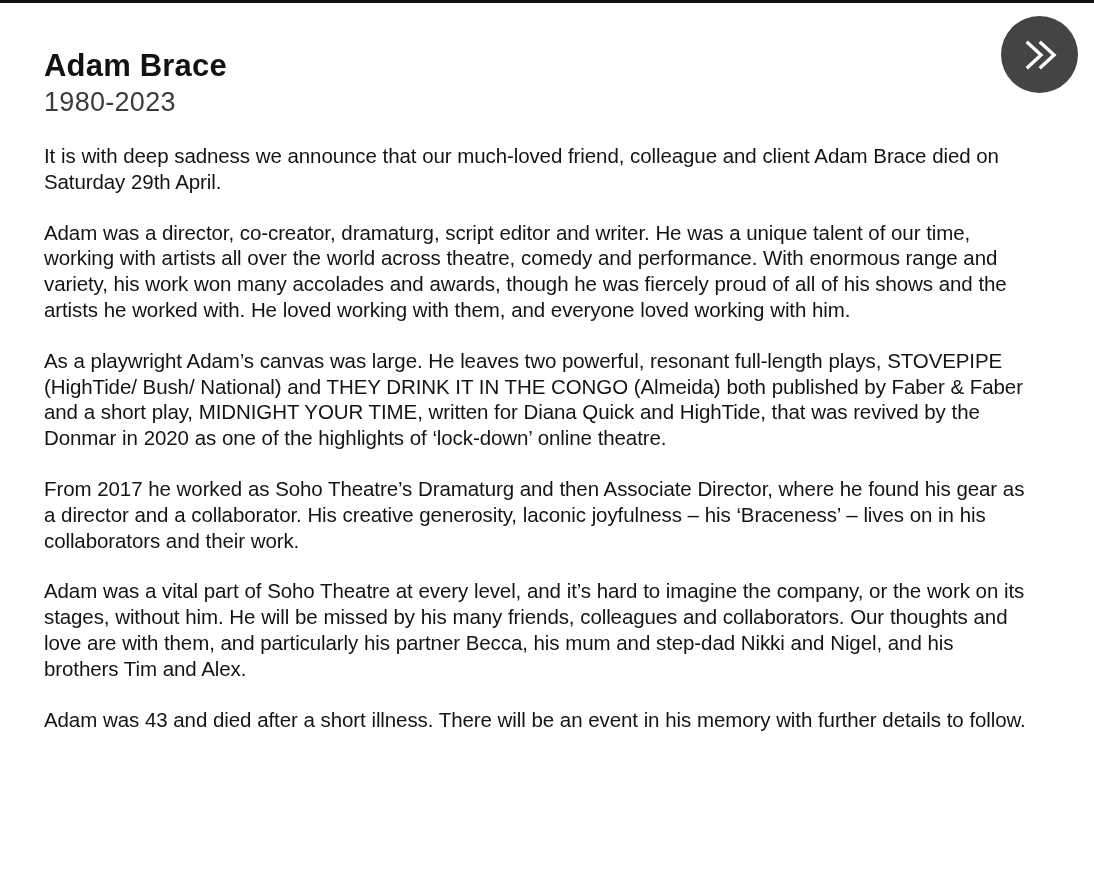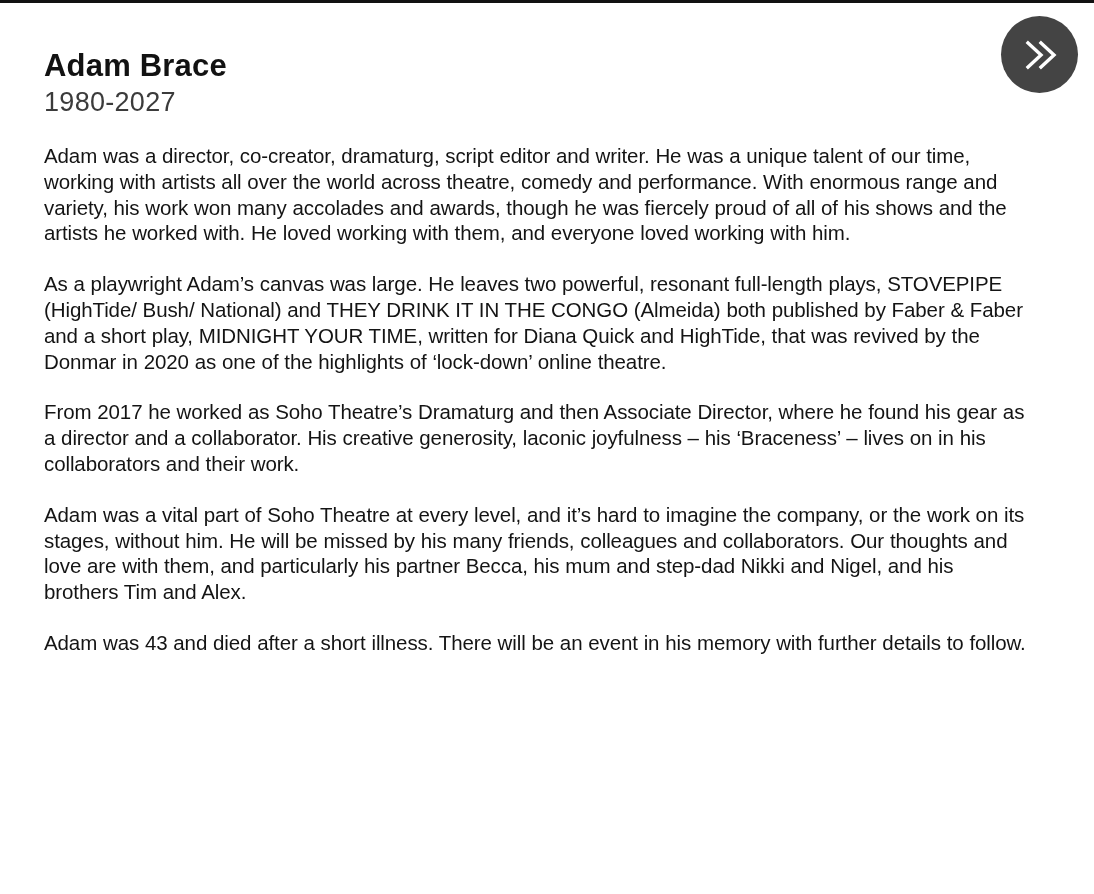--- a/index.html
+++ b/index.html
@@ -92,23 +92,24 @@
 </style>
 </head>
 <body style="background: rgb(255, 255, 255);">
 
 <div class="top-rule" style="background: rgb(17, 17, 17);"></div>
 
 <div class="page">
 
   <div class="content">
     <h1 class="obit-title">Adam Brace</h1>
-    <div class="obit-dates">1980-2027</div>
+    <div class="obit-dates">1980-2023</div>
 
     <div class="body-copy">
+        <p><span>It is with deep sadness we announce that our much-loved friend, colleague and client Adam Brace died on Saturday 29th April.</span></p>
         <p><span>Adam was a director, co-creator, dramaturg, script editor and writer. He was a unique talent of our time, working with artists all over the world across theatre, comedy and performance. With enormous range and variety, his work won many accolades and awards, though he was fiercely proud of all of his shows and the artists he worked with. He loved working with them, and everyone loved working with him.</span></p>
         <p><span>As a playwright Adam’s canvas was large. He leaves two powerful, resonant full-length plays, </span><span class="ttl">STOVEPIPE</span><span> (HighTide/ Bush/ National) and </span><span class="ttl">THEY DRINK IT IN THE CONGO</span><span> (Almeida) both published by Faber &amp; Faber and a short play, </span><span class="ttl">MIDNIGHT YOUR TIME</span><span>, written for Diana Quick and HighTide, that was revived by the Donmar in 2020 as one of the highlights of ‘lock-down’ online theatre.</span></p>
         <p><span>From 2017 he worked as Soho Theatre’s Dramaturg and then Associate Director, where he found his gear as a director and a collaborator. His creative generosity, laconic joyfulness – his ‘Braceness’ – lives on in his collaborators and their work.</span></p>
         <p><span>Adam was a vital part of Soho Theatre at every level, and it’s hard to imagine the company, or the work on its stages, without him. He will be missed by his many friends, colleagues and collaborators. Our thoughts and love are with them, and particularly his partner Becca, his mum and step-dad Nikki and Nigel, and his brothers Tim and Alex.</span></p>
         <p><span>Adam was 43 and died after a short illness. There will be an event in his memory with further details to follow.</span></p>
       </div>
   </div>
 
   <button class="next-button" style="background: rgb(68, 68, 68);">
     <span>

